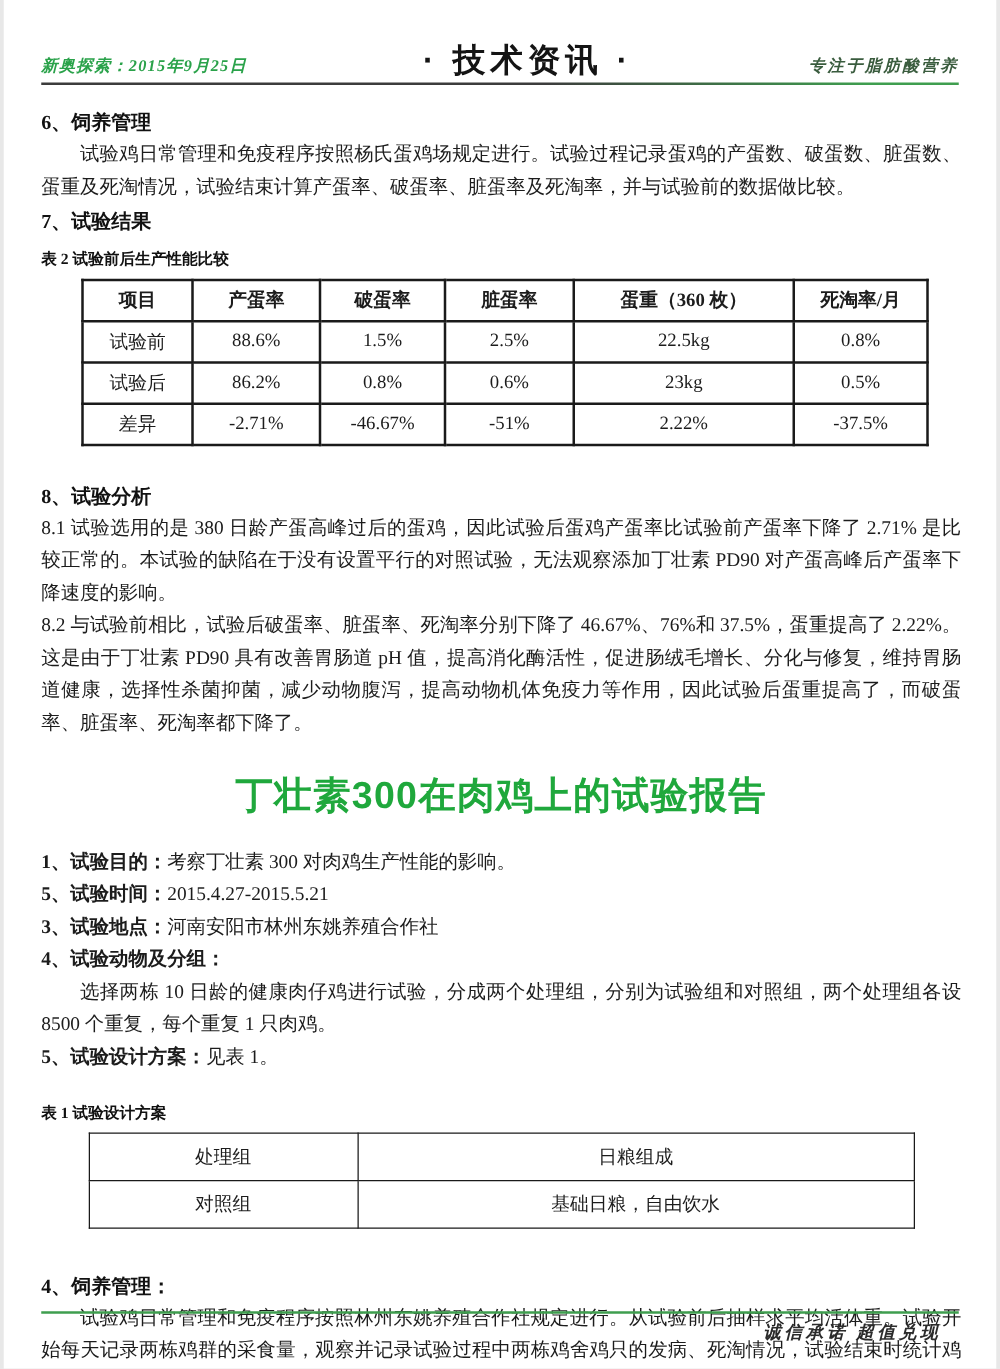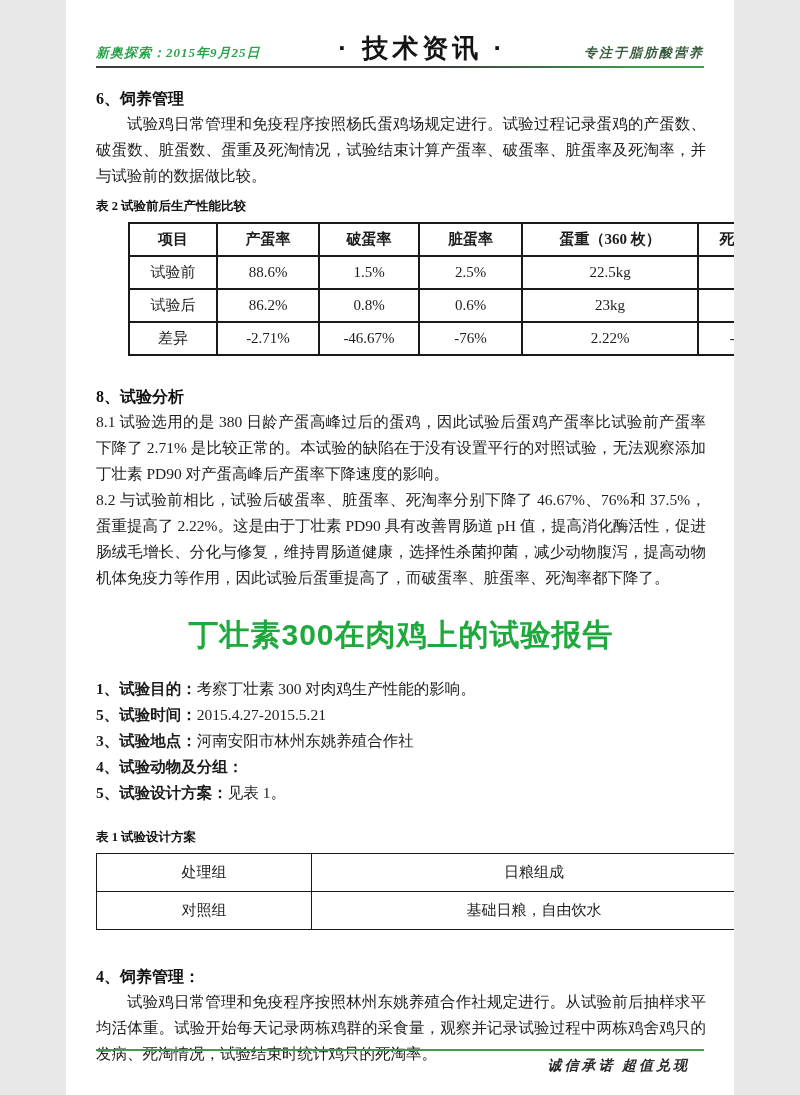--- a/index.html
+++ b/index.html
@@ -1,18 +1,18 @@
 <!DOCTYPE html>
 <html><head>
 <meta charset="utf-8">
 <style>
   * { margin: 0; padding: 0; box-sizing: border-box; }
   html, body { background: #e8e8e8; }
   .page {
-    width: 668px; height: 1095px;
+    width: 794px; height: 1095px;
     margin: 0 auto;
     background: #ffffff;
     position: relative;
     font-family: "Liberation Serif", "DejaVu Serif", serif;
     color: #1c1c1c;
     overflow: hidden;
   }
   
   .header {
     position: absolute; top: 34px; left: 30px; right: 30px;
@@ -97,20 +97,21 @@
     <span class="h-center">· 技术资讯 ·</span>
     <span class="h-right">专注于脂肪酸营养</span>
   </div>
   <div class="header-rule"></div>
 
   <div class="content">
 
     <h3 class="sec">6、饲养管理</h3>
     <p class="body indent">试验鸡日常管理和免疫程序按照杨氏蛋鸡场规定进行。试验过程记录蛋鸡的产蛋数、破蛋数、脏蛋数、蛋重及死淘情况，试验结束计算产蛋率、破蛋率、脏蛋率及死淘率，并与试验前的数据做比较。</p>
 
+    <h3 class="sec">7、试验结果</h3>
 
     <div class="tbl-caption">表 2 试验前后生产性能比较</div>
     <table class="t2">
       <colgroup>
         <col style="width:88px">
           <col style="width:102px">
           <col style="width:100px">
         <col style="width:103px">
           <col style="width:176px">
           <col style="width:107px">
@@ -137,38 +138,39 @@
         <td>86.2%</td>
         <td>0.8%</td>
         <td>0.6%</td>
         <td>23kg</td>
         <td>0.5%</td>
       </tr>
       <tr>
         <td>差异</td>
         <td>-2.71%</td>
         <td>-46.67%</td>
-        <td>-76%</td>
+        <td>-51%</td>
         <td>2.22%</td>
         <td>-37.5%</td>
       </tr>
     </tbody>
       </table>
 
     <div class="gap-lg"></div>
     <h3 class="sec">8、试验分析</h3>
     <p class="body">8.1 试验选用的是 380 日龄产蛋高峰过后的蛋鸡，因此试验后蛋鸡产蛋率比试验前产蛋率下降了 2.71% 是比较正常的。本试验的缺陷在于没有设置平行的对照试验，无法观察添加丁壮素 PD90 对产蛋高峰后产蛋率下降速度的影响。</p>
     <p class="body">8.2 与试验前相比，试验后破蛋率、脏蛋率、死淘率分别下降了 46.67%、76%和 37.5%，蛋重提高了 2.22%。这是由于丁壮素 PD90 具有改善胃肠道 pH 值，提高消化酶活性，促进肠绒毛增长、分化与修复，维持胃肠道健康，选择性杀菌抑菌，减少动物腹泻，提高动物机体免疫力等作用，因此试验后蛋重提高了，而破蛋率、脏蛋率、死淘率都下降了。</p>
 
     <h1 class="report-title" style="color:#1fa83c">丁壮素300在肉鸡上的试验报告</h1>
 
     <p class="item"><b>1、试验目的：</b><span>考察丁壮素 300 对肉鸡生产性能的影响。</span></p>
     <p class="item"><b>5、试验时间：</b><span>2015.4.27-2015.5.21</span></p>
     <p class="item"><b>3、试验地点：</b><span>河南安阳市林州东姚养殖合作社</span></p>
     <p class="item"><b>4、试验动物及分组：</b></p>
+    <p class="body indent">选择两栋 10 日龄的健康肉仔鸡进行试验，分成两个处理组，分别为试验组和对照组，两个处理组各设 8500 个重复，每个重复 1 只肉鸡。</p>
     <p class="item"><b>5、试验设计方案：</b><span>见表 1。</span></p>
 
     <div class="gap-md"></div>
     <div class="tbl-caption">表 1 试验设计方案</div>
     <table class="t1">
       <colgroup>
           <col style="width:215px">
           <col style="width:445px">
         </colgroup>
       <tbody>

